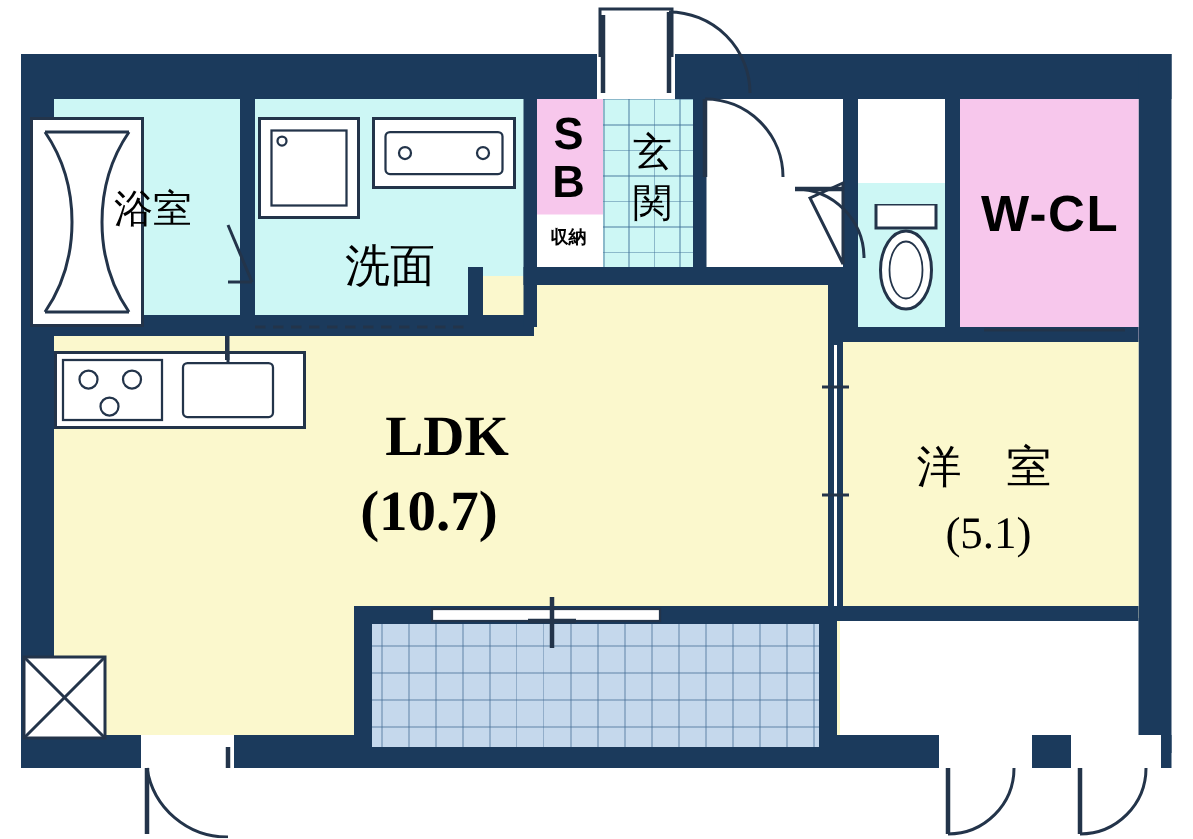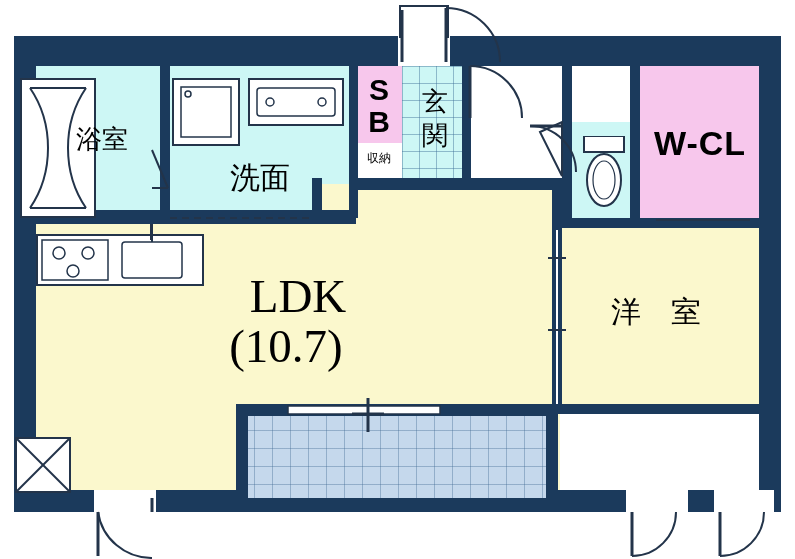--- a/index.html
+++ b/index.html
@@ -31,21 +31,21 @@
 
   
   .lbl {
     position: absolute;
     color: #000000;
     text-align: center;
     white-space: nowrap;
     font-family: "Liberation Serif", serif;
     line-height: 1.05;
   }
-  .lbl-xl { font-size: 47px; }
+  .lbl-xl { font-size: 38px; font-weight: bold; }
   .lbl-lg { font-size: 30px; }
   .lbl-md { font-size: 26px; }
   .lbl-xs { font-size: 12px; }
   .lbl-wcl {
     font-family: Liberation Sans, sans-serif;
     font-size: 34px;
     font-weight: bold;
     letter-spacing: 1px;
   }
   .lbl-sb {
@@ -241,24 +241,25 @@
 
   <div class="lbl lbl-md" style="left:62px; top:126px; width:80px;">浴室</div>
   <div class="lbl lbl-lg" style="left:212px; top:162px; width:96px;">洗面</div>
 
   <div class="lbl lbl-sb" style="left:360px; top:74px; width:38px;">S</div>
   <div class="lbl lbl-sb" style="left:360px; top:106px; width:38px;">B</div>
 
   <div class="lbl lbl-md" style="left:414px; top:88px; width:42px;">玄</div>
   <div class="lbl lbl-md" style="left:414px; top:122px; width:42px;">関</div>
 
-  <div class="lbl lbl-xs" style="left:356px; top:152px; width:46px;">収納</div>
+  <div class="lbl lbl-xs" style="left:356px; top:152px; width:46px;font-weight:bold;">収納</div>
 
   <div class="lbl lbl-wcl" style="left:640px; top:126px; width:120px;">W-CL</div>
 
   <div class="lbl lbl-xl" style="left:218px; top:272px; width:160px;">LDK</div>
   <div class="lbl lbl-xl" style="left:196px; top:322px; width:180px;text-align:center;">(10.7)</div>
 
   <div class="lbl lbl-lg" style="left:606px; top:296px; width:40px;">洋</div>
   <div class="lbl lbl-lg" style="left:666px; top:296px; width:40px;">室</div>
+  <div class="lbl lbl-lg" style="left:596px; top:340px; width:126px;">(5.1)</div>
 
 
 </div>
 
 </body></html>

